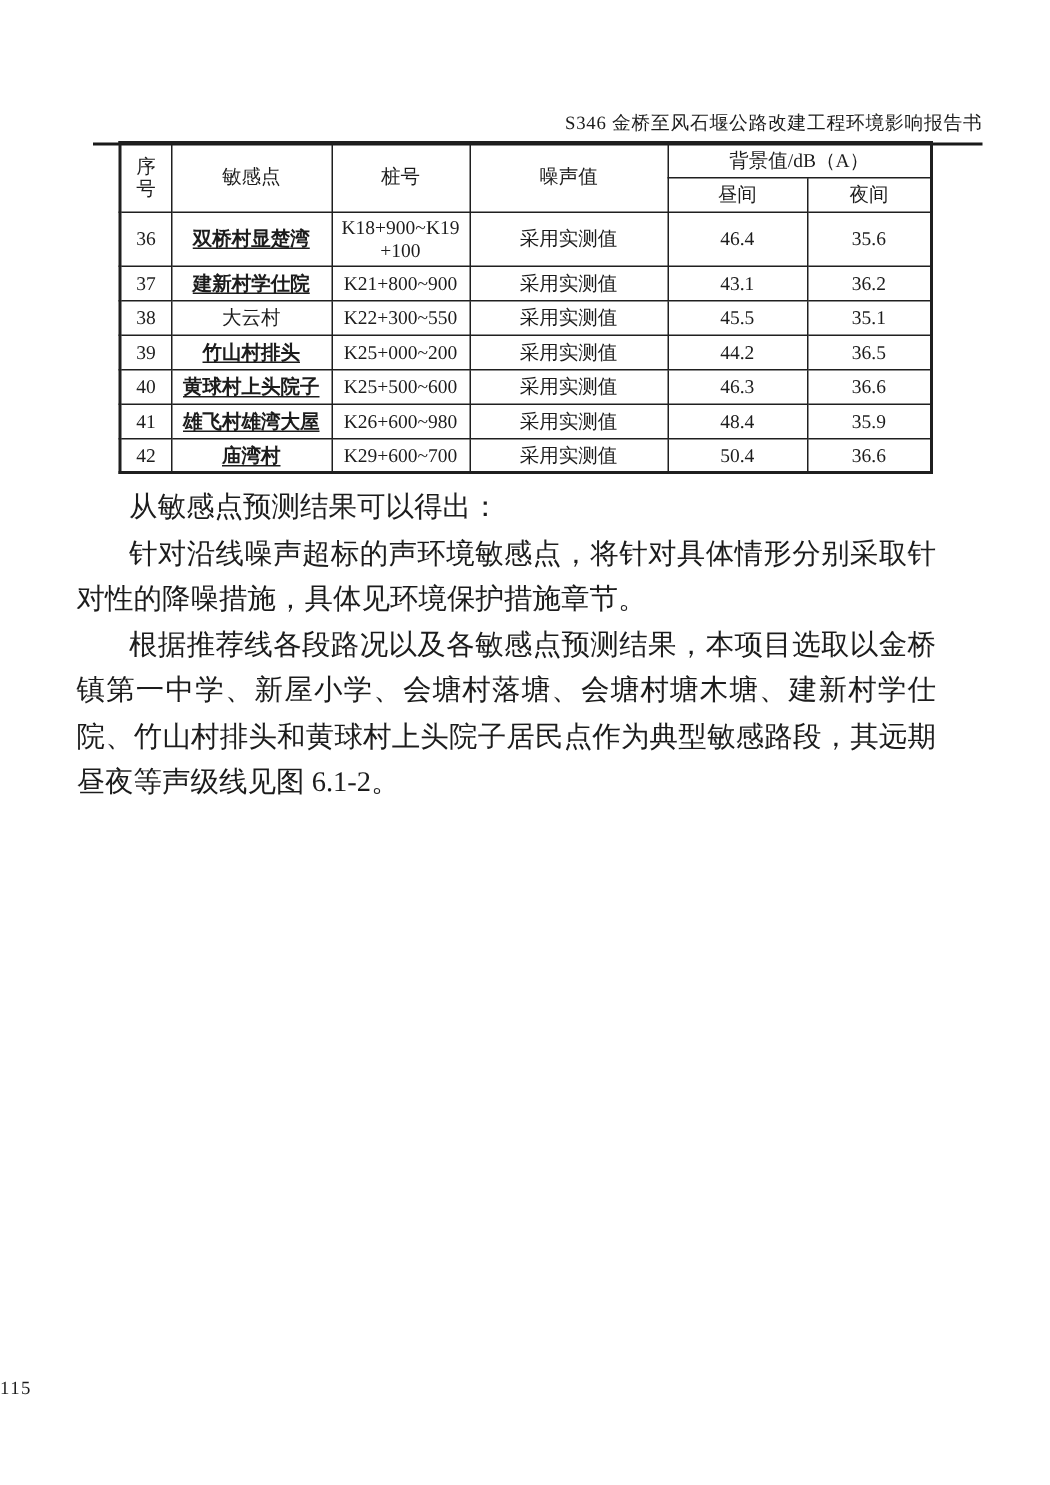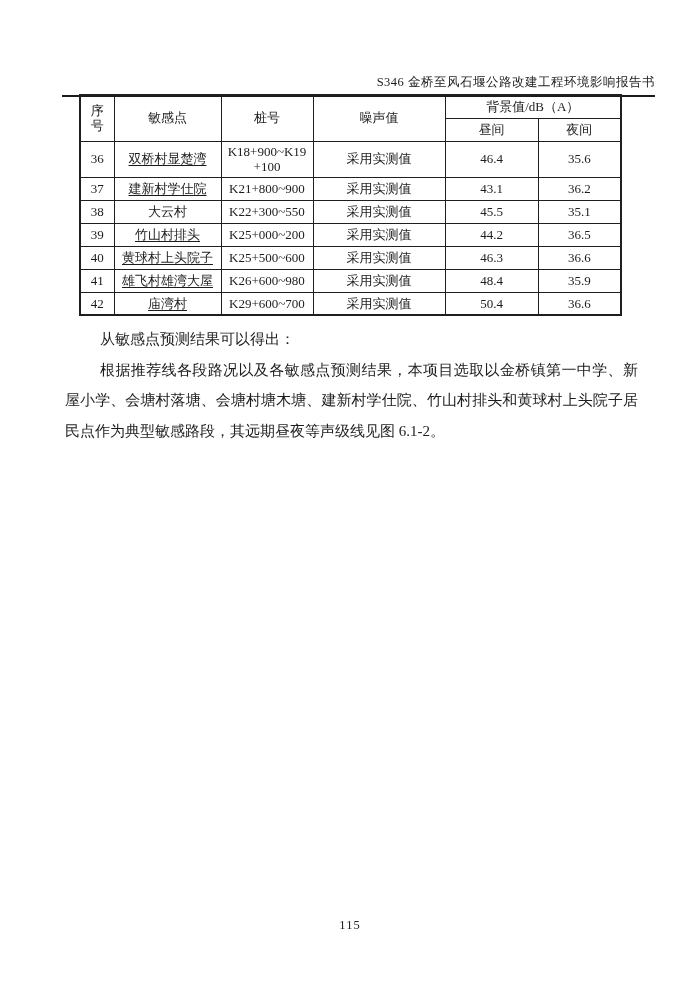--- a/index.html
+++ b/index.html
@@ -55,42 +55,42 @@
   .noise-table tbody tr { height: 23px; }
   .noise-table tbody tr.tall { height: 29px; margin-top: 37px; }
   .col-index  { width: 34px; }
   .col-name   { width: 107px; }
   .col-stake  { width: 92px; }
   .col-noise  { width: 132px; }
   .col-day    { width: 93px; }
   .col-night  { width: 83px; }
   th.idx-head { word-break: break-all; padding: 2px 7px; }
   td.stake-cell { word-break: break-all; }
-  .u { text-decoration: underline; text-underline-offset: 2px; }
+  .u { text-decoration: underline; text-underline-offset: 2px; font-weight: bold; }
 
   
   .body-text {
     position: absolute;
-    left: 65px;
+    left: 51px;
     top: 324px;
     width: 573px;
-    font-size: 15px;
+    font-size: 19px;
     line-height: 30.5px;
     text-align: justify;
     font-family: Liberation Serif, serif;
   }
   .body-text p { margin: 0; text-indent: 35px; }
 
   
   .page-footer {
     position: absolute;
     left: 0;
     right: 0;
     top: 918px;
-    text-align: center;
+    text-align: left;
     font-size: 12.5px;
     letter-spacing: 1px;
   }
 </style>
 </head>
 <body>
 
 <div class="page">
 
   <div class="running-header">
@@ -174,20 +174,21 @@
       <td class="stake-cell">K29+600~700</td>
       <td>采用实测值</td>
       <td>50.4</td>
       <td>36.6</td>
     </tr>
       </tbody>
   </table>
 
   <div class="body-text" id="paragraphs">
       <p>从敏感点预测结果可以得出：</p>
+      <p>针对沿线噪声超标的声环境敏感点，将针对具体情形分别采取针对性的降噪措施，具体见环境保护措施章节。</p>
       <p>根据推荐线各段路况以及各敏感点预测结果，本项目选取以金桥镇第一中学、新屋小学、会塘村落塘、会塘村塘木塘、建新村学仕院、竹山村排头和黄球村上头院子居民点作为典型敏感路段，其远期昼夜等声级线见图 6.1-2。</p>
     </div>
 
   <div class="page-footer">
     <span>115</span>
   </div>
 
 </div>
 
 </body></html>

